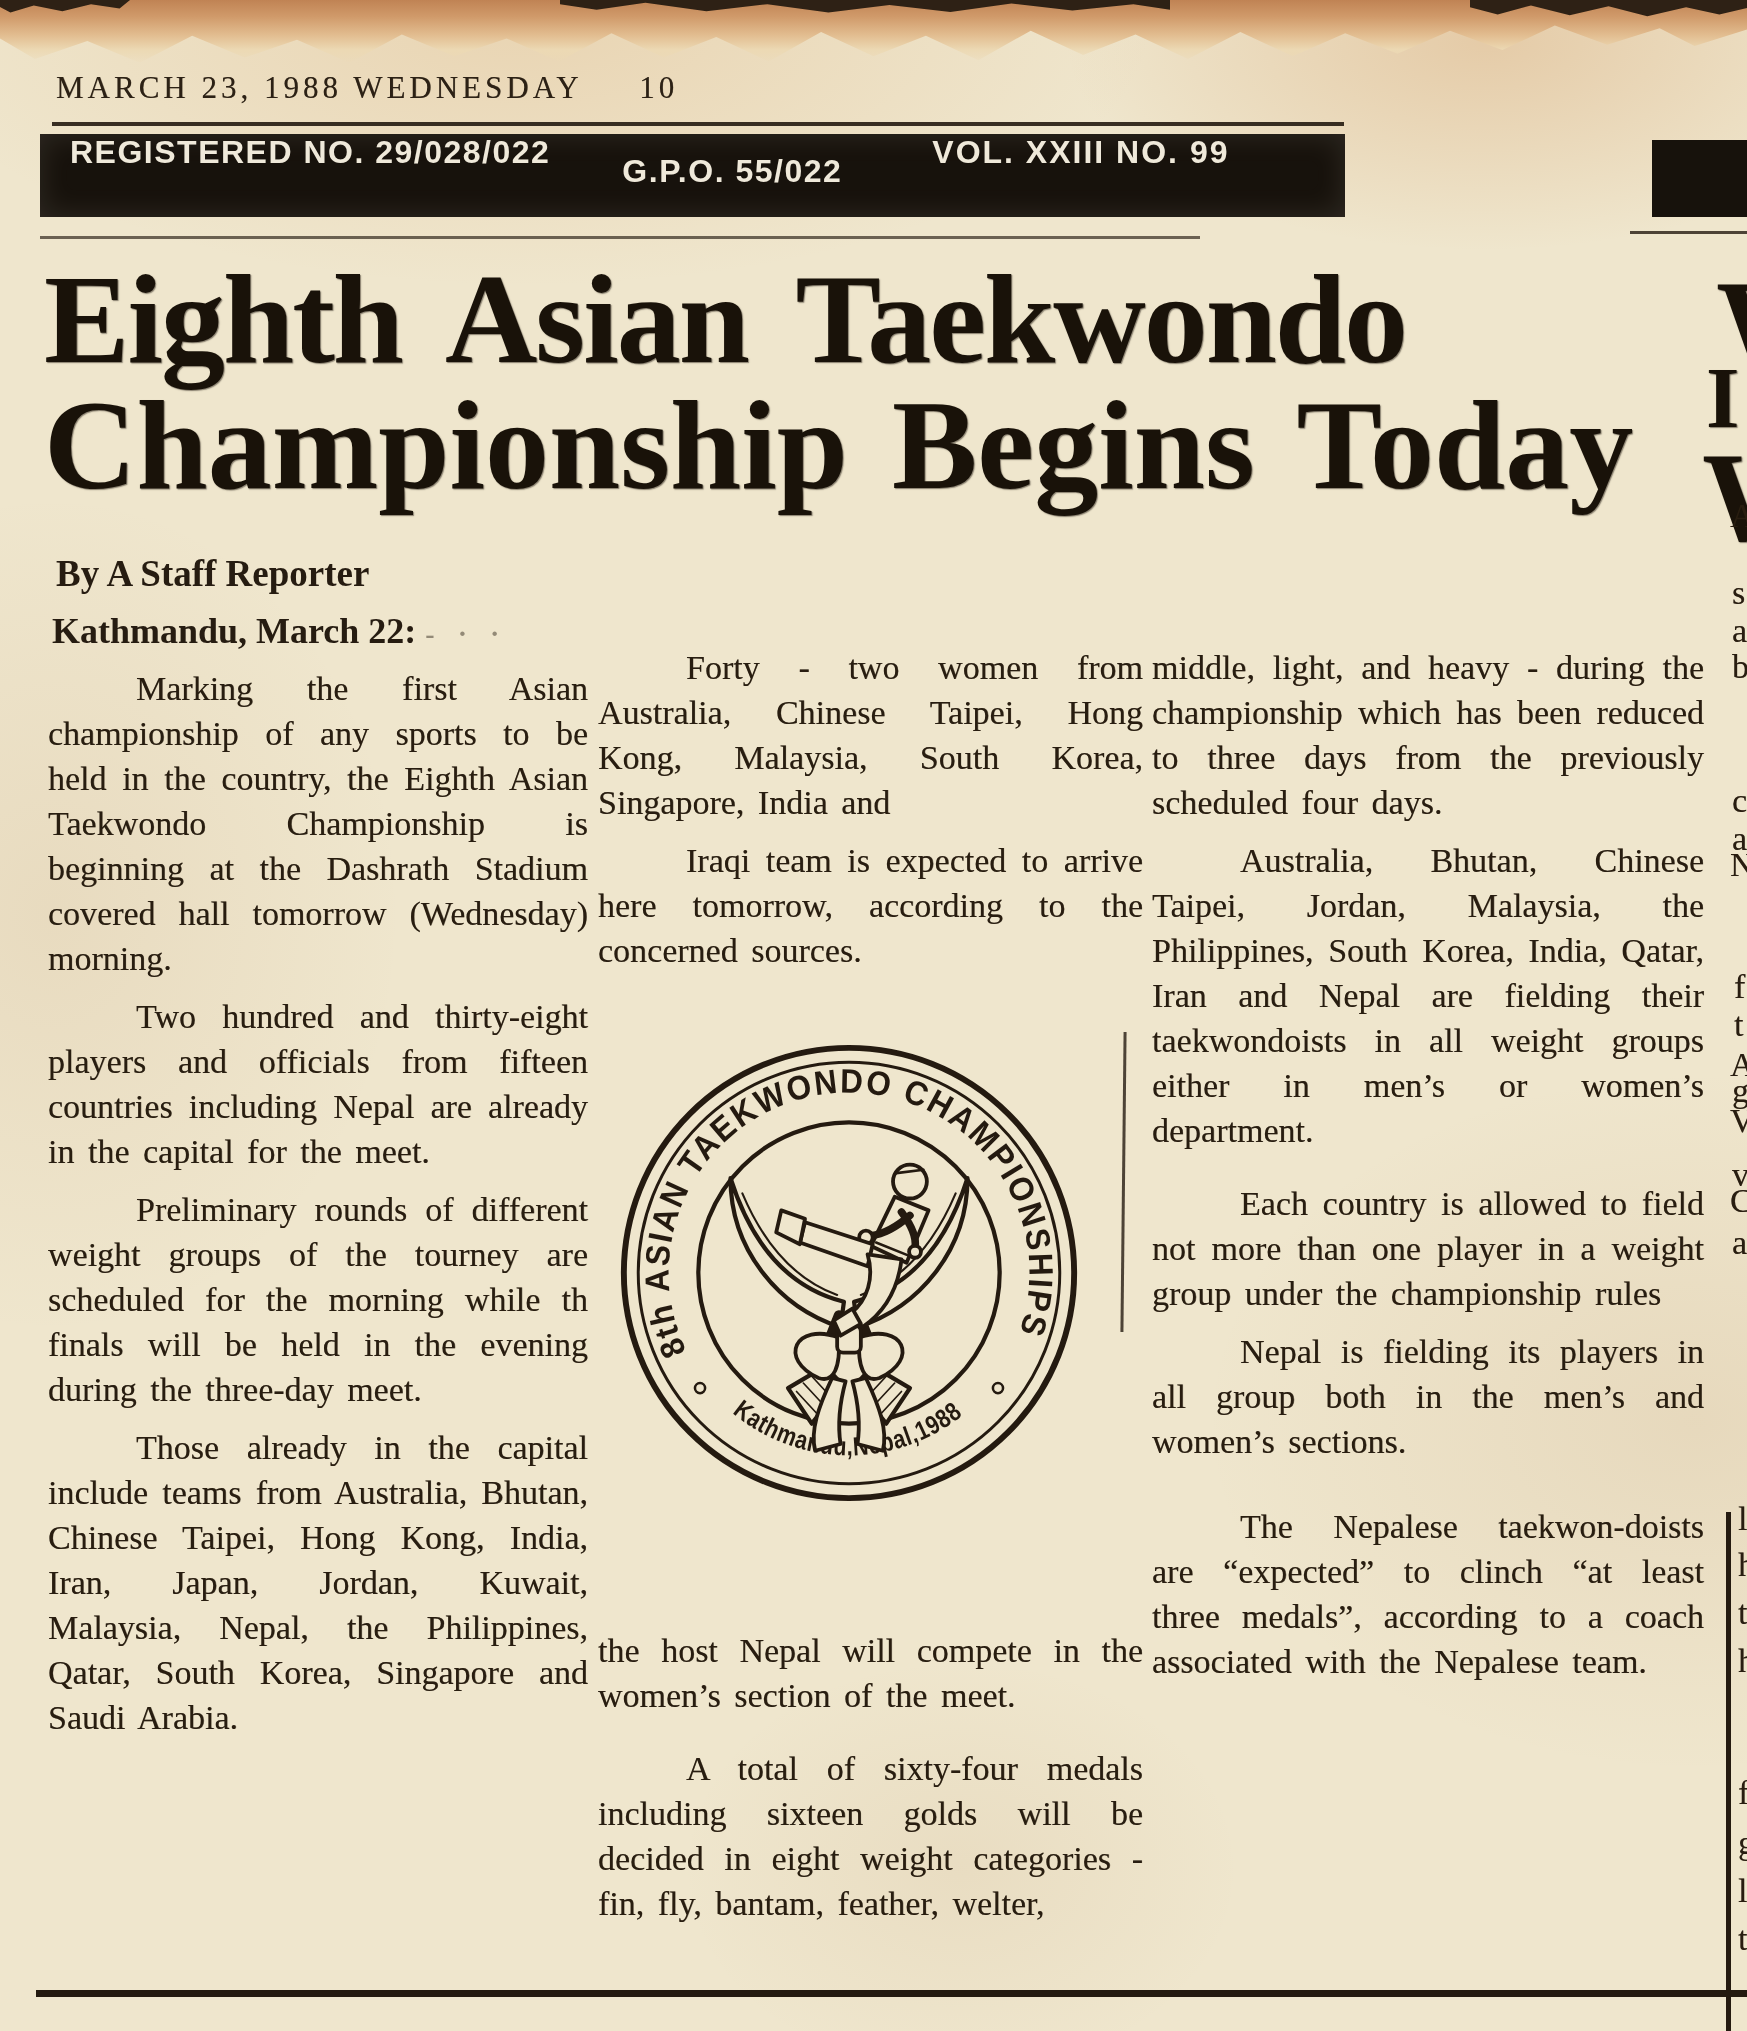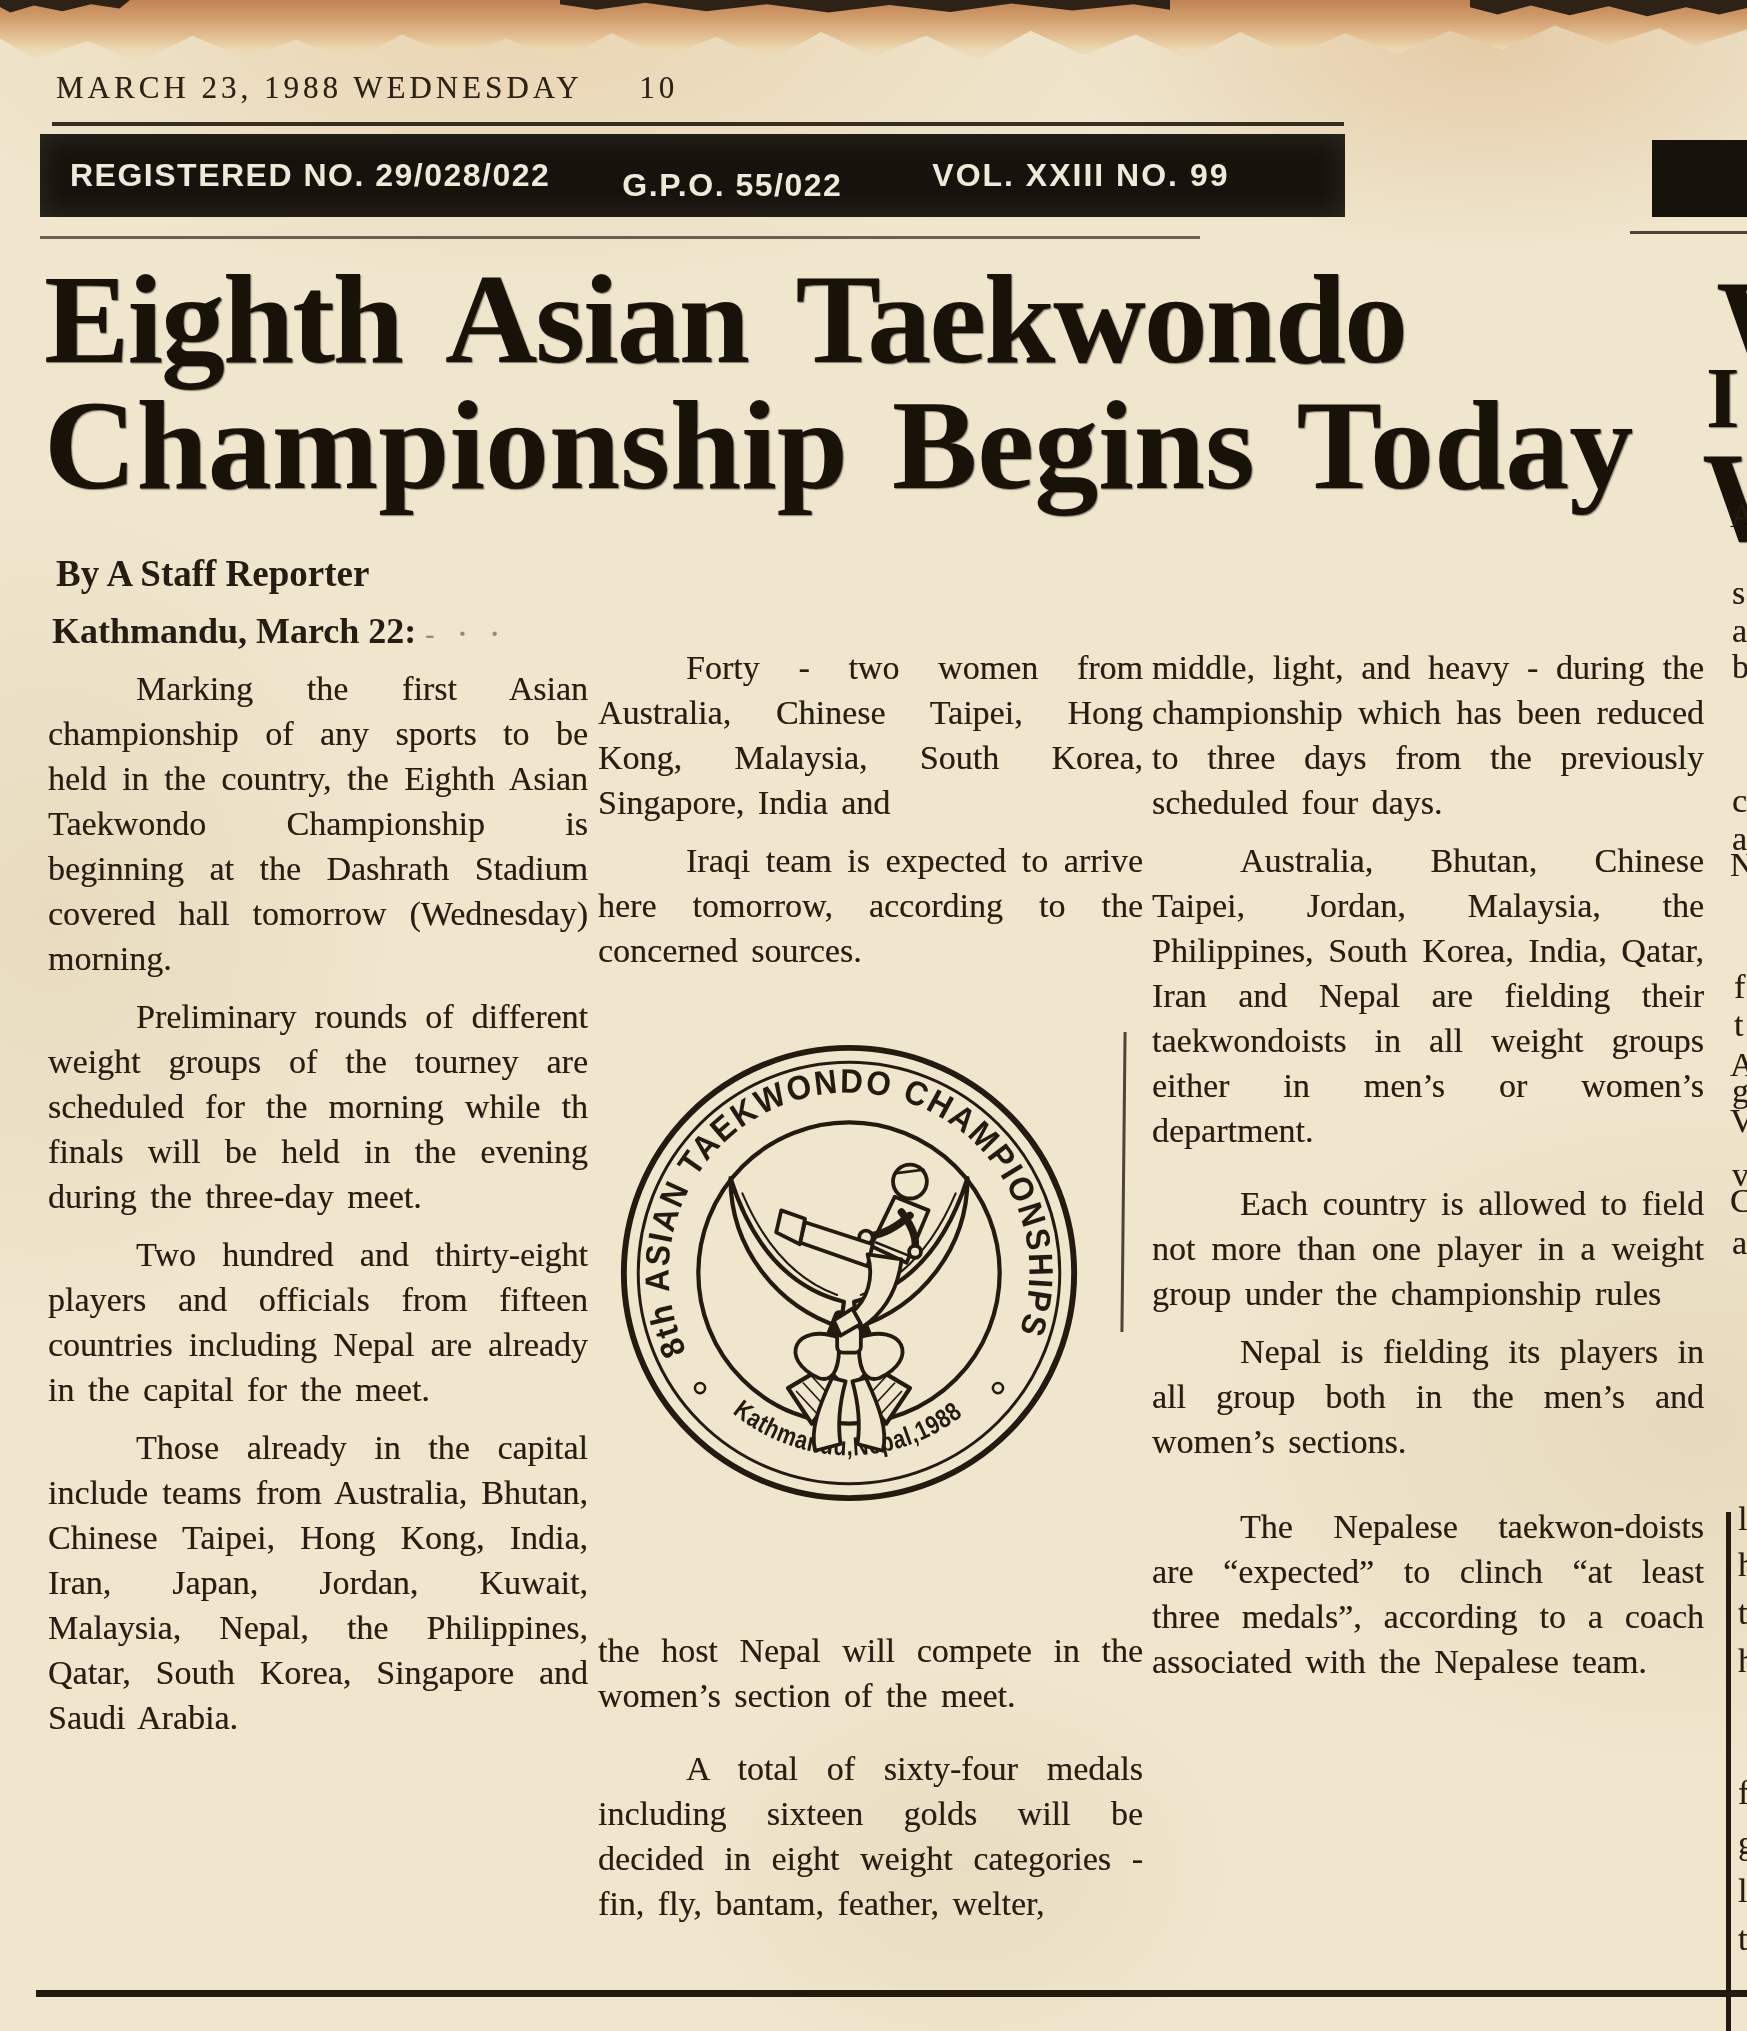--- a/index.html
+++ b/index.html
@@ -37,21 +37,21 @@
   .rule-top{left:52px; top:122px; width:1292px; height:4px; opacity:.9;}
   .rule-underbar{left:40px; top:236px; width:1160px; height:3px; opacity:.65;}
   .rule-underbar-r{left:1630px; top:231px; width:117px; height:3px; opacity:.8;}
   .rule-bottom{left:36px; top:1990px; width:1711px; height:7px;}
   .rule-col{left:1122px; top:1032px; width:3px; height:300px; opacity:.8; transform:rotate(.6deg);}
   .rule-right-v{left:1726px; top:1512px; width:5px; height:519px;}
 
   .reg-bar{
     position:absolute; left:40px; top:134px; width:1305px; height:83px; z-index:5;
     background:var(--bar_bg,#17120c);
-    display:flex; align-items:center;
+    display:flex; 
     font-family:"Liberation Sans","DejaVu Sans",sans-serif;
     font-weight:bold; font-size:32px; letter-spacing:1.5px;
     color:var(--bar_text,#efe9da);
     box-shadow:inset 0 0 30px rgba(240,230,210,.12);
   }
   .reg-bar .f1{margin-left:30px;}
   .reg-bar .f2{margin-left:72px;margin-top:19px;}
   .reg-bar .f3{margin-left:90px; letter-spacing:2px;}
   .reg-bar-right{position:absolute; left:1652px; top:140px; width:95px; height:77px; background:var(--bar_bg,#17120c); z-index:5;}
 
@@ -119,22 +119,22 @@
   <div class="hfrag" style="left:1702px;top:424px;font-size:128px;">W</div>
 
   <div class="byline">By A Staff Reporter</div>
   <div class="dateline">
     <span>Kathmandu, March 22:</span>
     <span class="marks">- · ·</span>
   </div>
 
   <div class="col" id="col1">
     <p class="ind">Marking the first Asian championship of any sports to be held in the country, the Eighth Asian Taekwondo Championship is beginning at the Dashrath Stadium covered hall tomorrow (Wednesday) morning.</p>
+    <p class="ind">Two hundred and thirty-eight players and officials from fifteen countries including Nepal are already in the capital for the meet.</p>
     <p class="ind">Preliminary rounds of different weight groups of the tourney are scheduled for the morning while th finals will be held in the evening during the three-day meet.</p>
-    <p class="ind">Two hundred and thirty-eight players and officials from fifteen countries including Nepal are already in the capital for the meet.</p>
     <p class="ind">Those already in the capital include teams from Australia, Bhutan, Chinese Taipei, Hong Kong, India, Iran, Japan, Jordan, Kuwait, Malaysia, Nepal, the Philippines, Qatar, South Korea, Singapore and Saudi Arabia.</p>
   </div>
 
   <div class="col" id="col2a">
     <p class="ind">Forty - two women from Australia, Chinese Taipei, Hong Kong, Malaysia, South Korea, Singapore, India and</p>
     <p class="ind">Iraqi team is expected to arrive here tomorrow, according to the concerned sources.</p>
   </div>
 
   <div class="logo">
     <svg viewBox="0 0 560 560">

